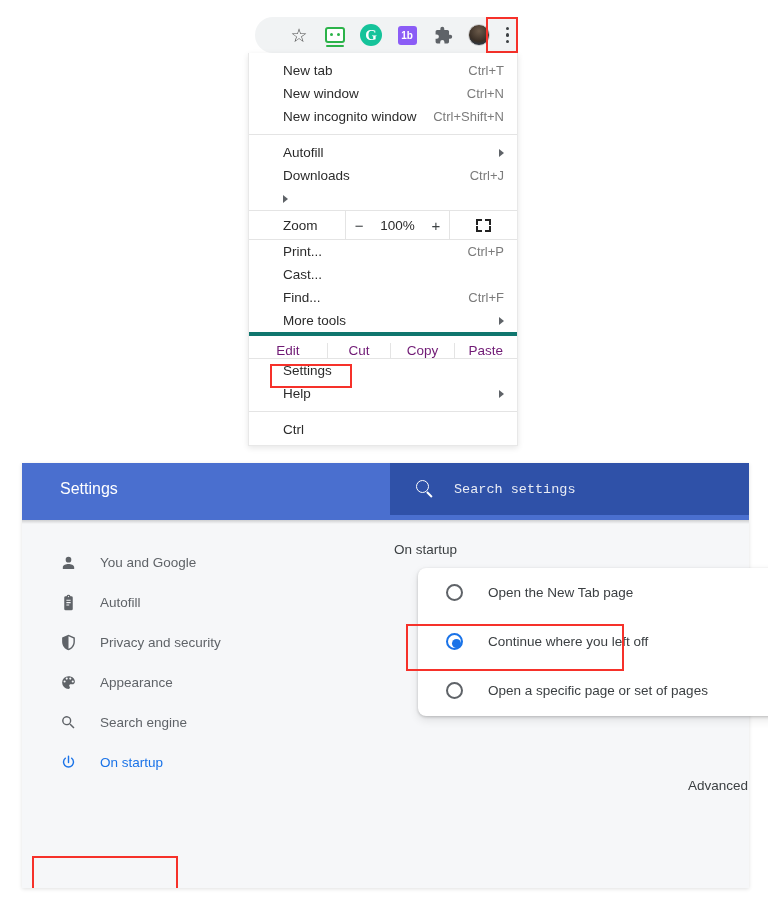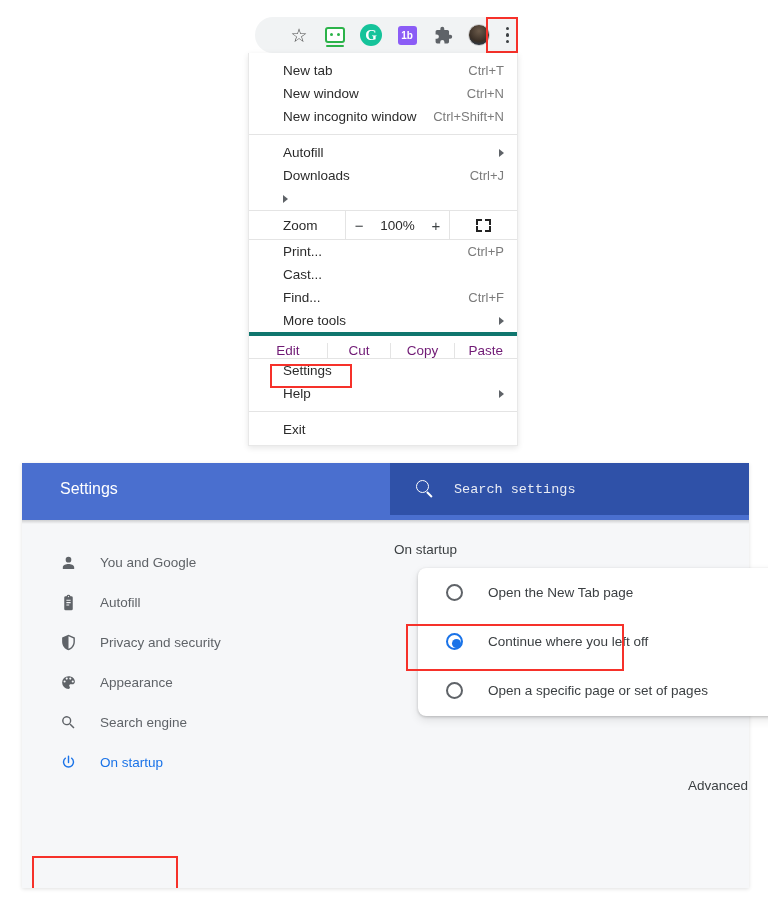--- a/index.html
+++ b/index.html
@@ -356,21 +356,21 @@
       <span class="label">Settings</span>
     </div>
     <div class="mi">
       <span class="label">Help</span>
       <span class="arrow"></span>
     </div>
 
     <div class="sep"></div>
 
     <div class="mi">
-      <span class="label">Exit</span>
+      <span class="label">Ctrl</span>
     </div>
   </div>
   <div class="settings-hl"></div>
 
   <div class="swin">
 
     <div class="shead">
       <div class="shead-left">
         <span class="title">Settings</span>
       </div>

